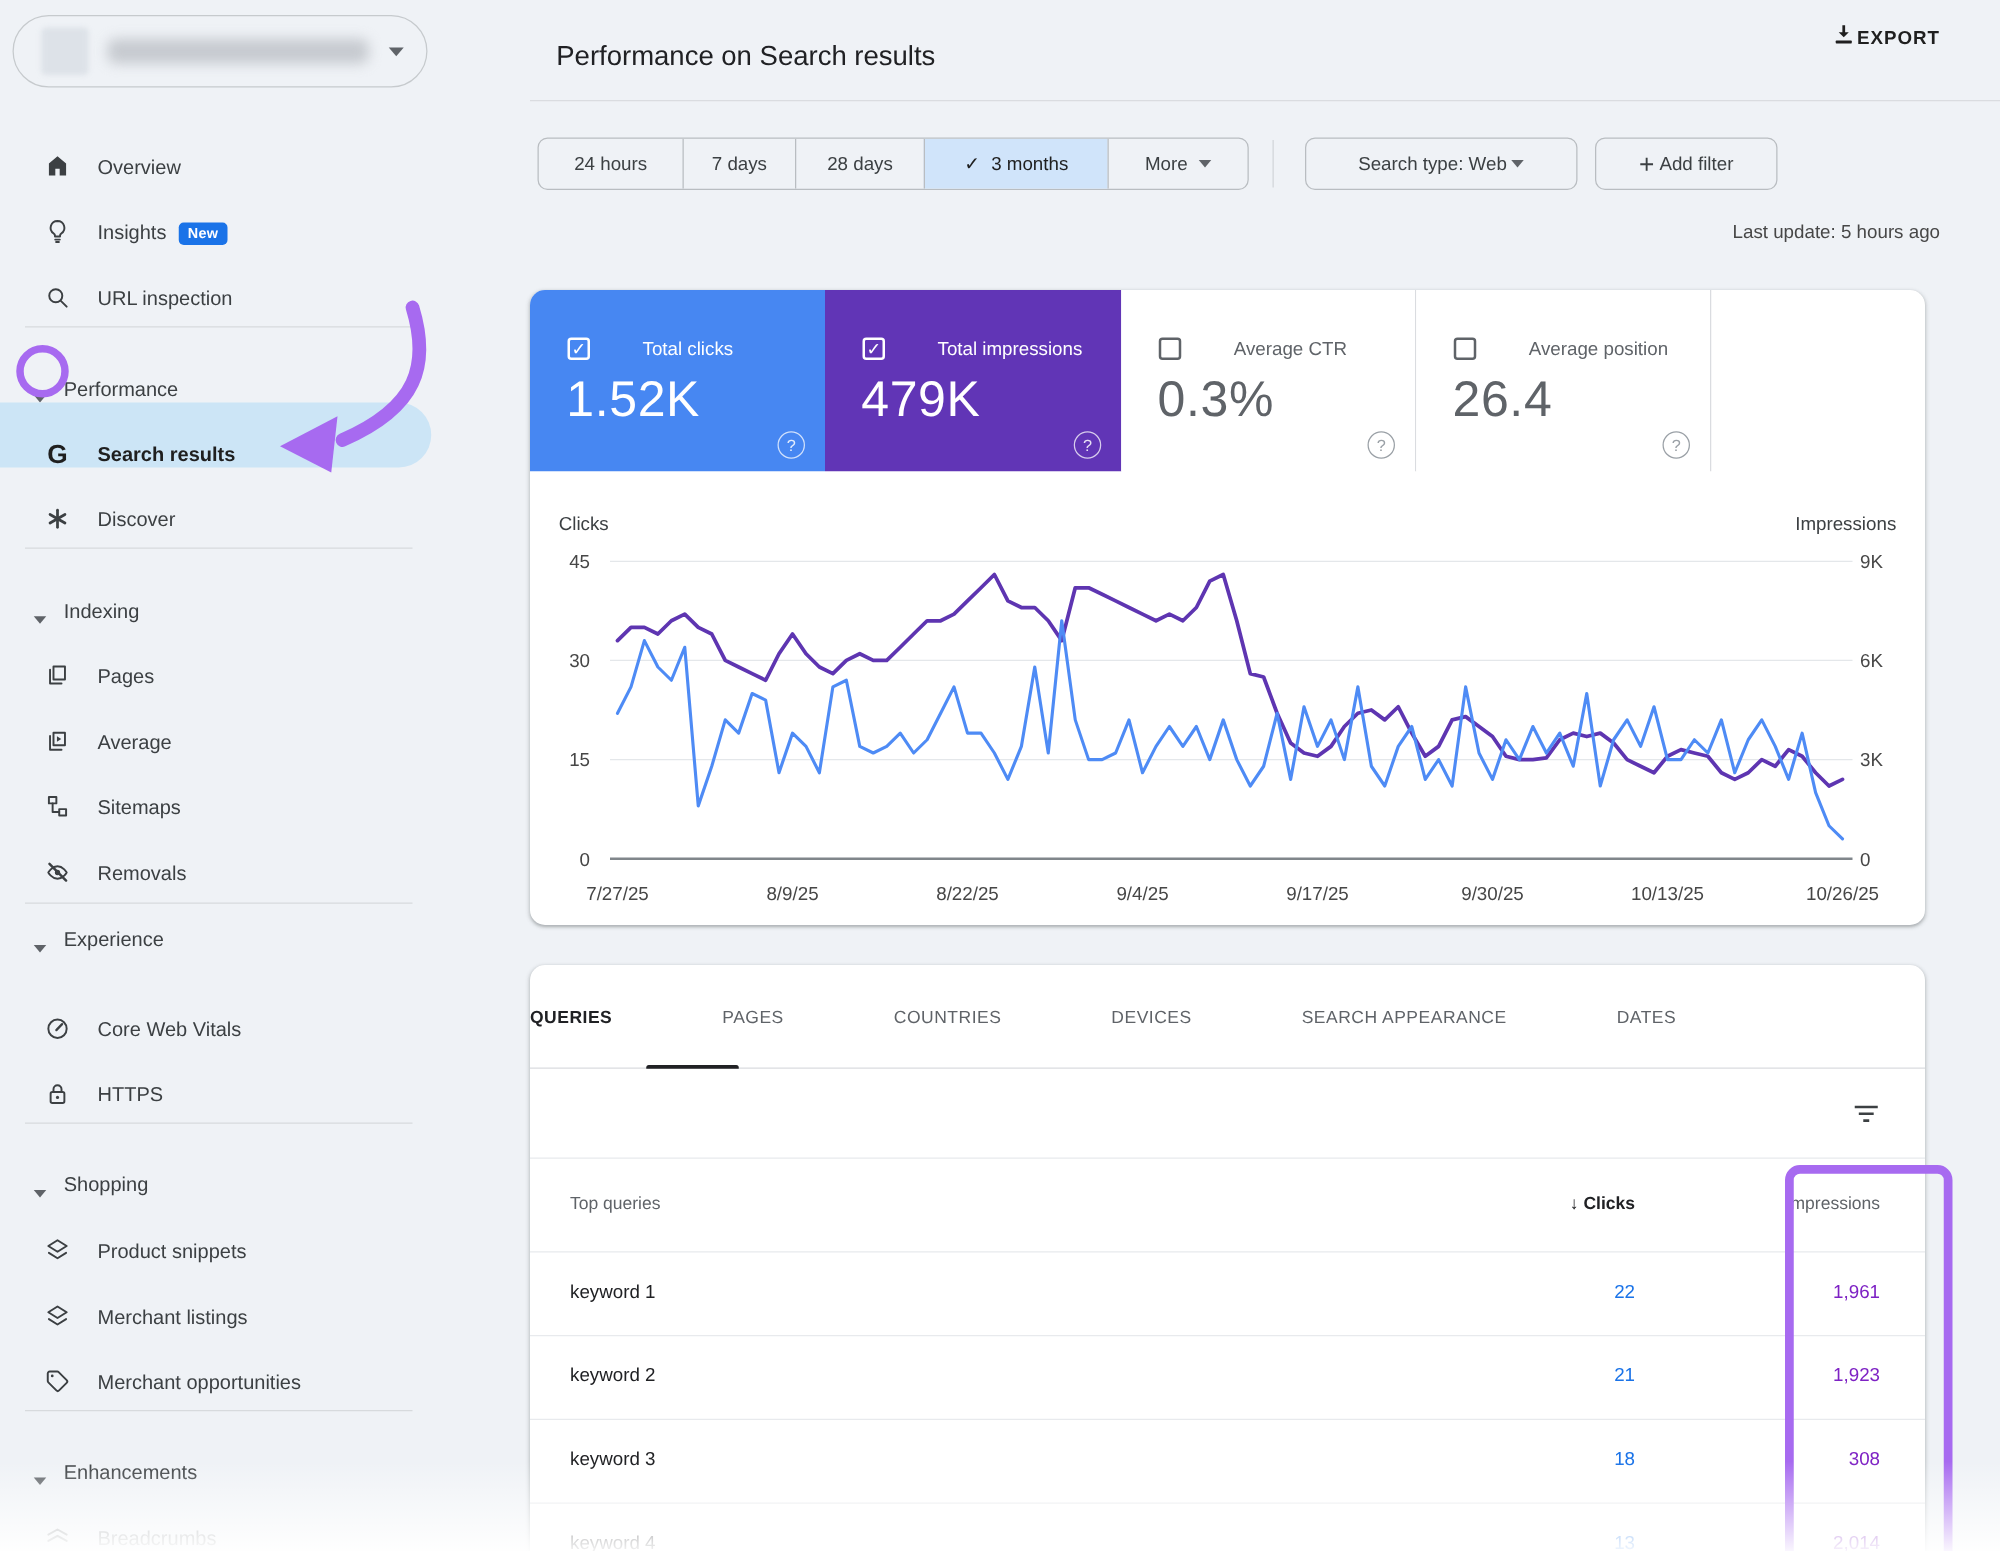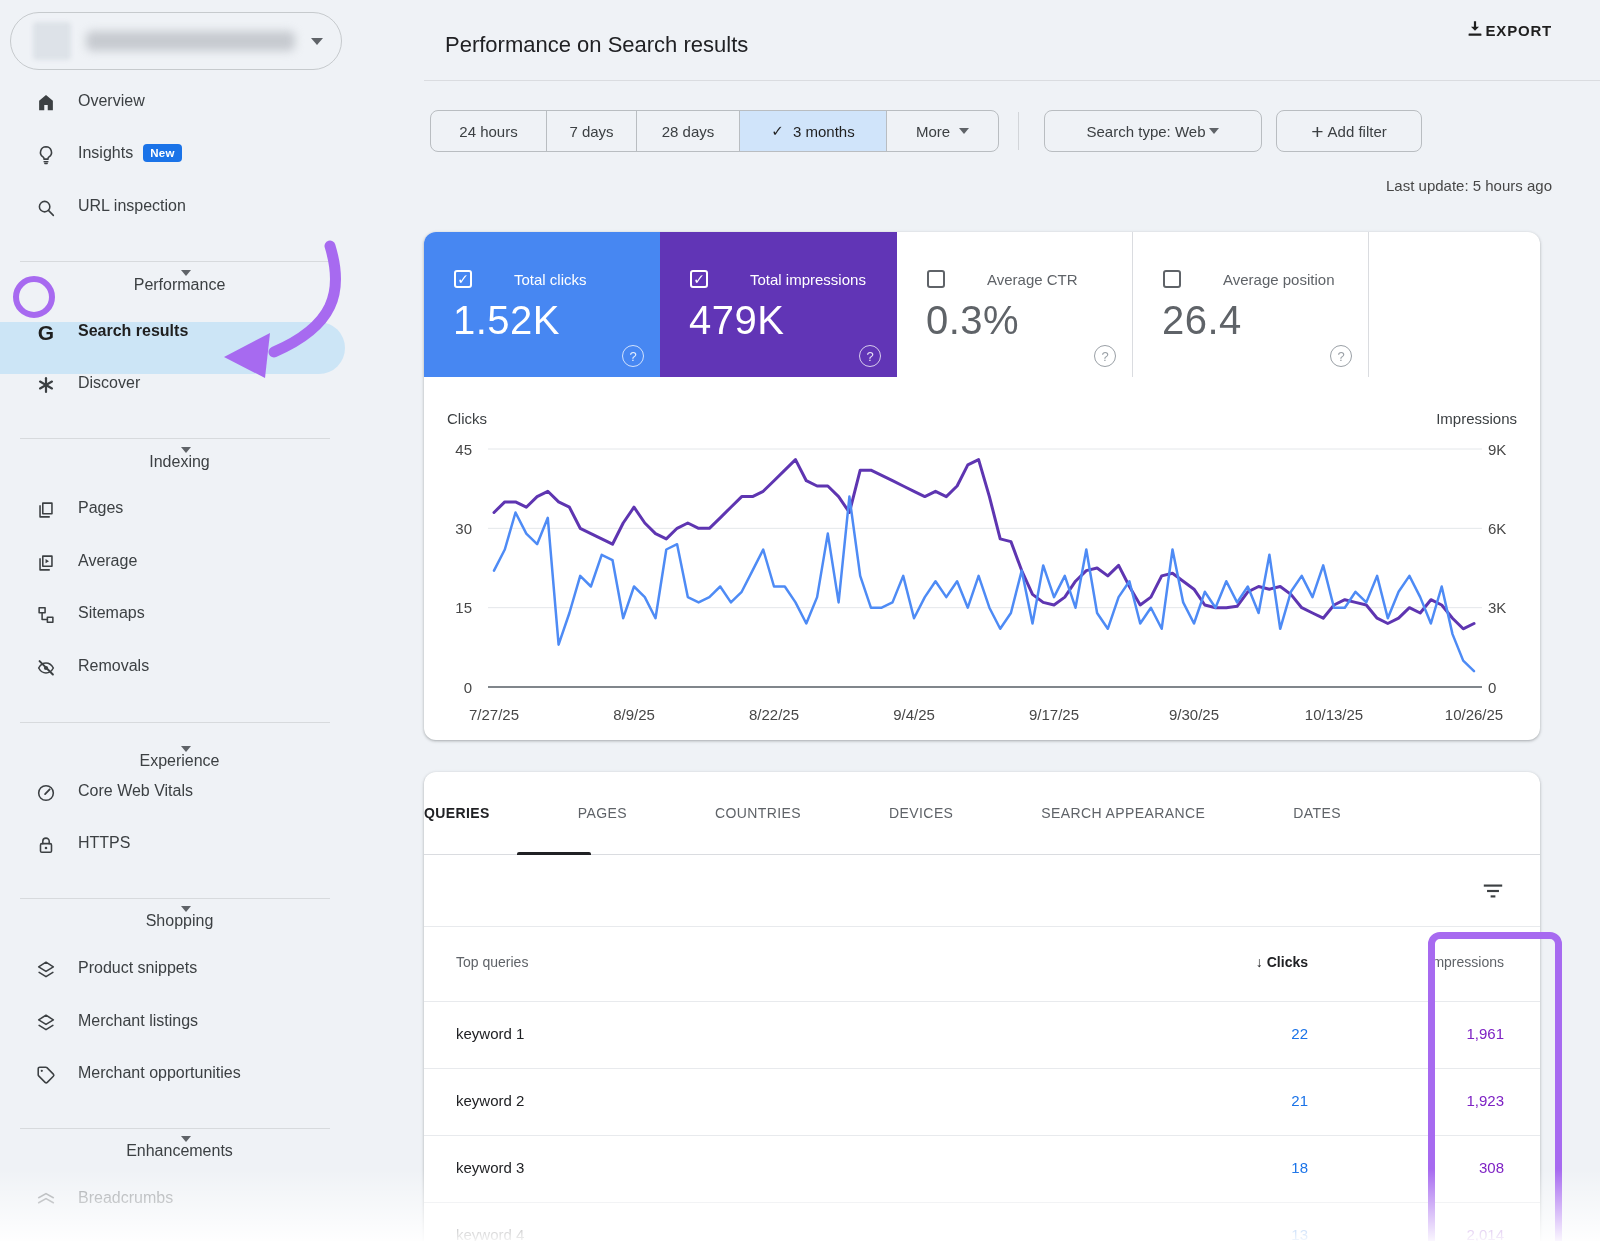--- a/index.html
+++ b/index.html
@@ -8,24 +8,24 @@
     font-family:"Liberation Sans","DejaVu Sans",sans-serif;color:#3c4043;}
 
   
   .sidebar{position:absolute;left:0;top:0;width:424px;height:1241px;}
   .prop-pill{position:absolute;left:10px;top:12px;width:332px;height:58px;border:1px solid #c6cacd;
     border-radius:29px;display:flex;align-items:center;padding:0 18px 0 22px;}
   .prop-thumb{width:38px;height:38px;border-radius:4px;background:#dde2e8;filter:blur(2px);}
   .prop-text{flex:1;height:20px;margin:0 16px 0 15px;border-radius:6px;background:#b9bdc3;filter:blur(5px);opacity:.75;}
   .caret{width:0;height:0;border-left:6px solid transparent;border-right:6px solid transparent;
     border-top:7px solid #5f6368;display:inline-block;}
-  .nav-item{position:absolute;left:0;width:345px;height:52px;display:flex;align-items:flex-start;cursor:pointer;}
+  .nav-item{position:absolute;left:0;width:345px;height:52px;display:flex;align-items:flex-end;cursor:pointer;}
   .nav-item .nicon{width:24px;margin-left:34px;display:flex;justify-content:center;align-items:center;}
   .nav-item .nlabel{margin-left:20px;font-size:16px;color:#3c4043;}
-  .nav-head{position:absolute;left:0;width:345px;height:52px;display:flex;align-items:center;flex-direction:column;}
+  .nav-head{position:absolute;left:0;width:345px;height:52px;display:flex;align-items:flex-end;}
   .nav-head .hcaret{margin-left:27px;width:0;height:0;border-left:5px solid transparent;
     border-right:5px solid transparent;border-top:6px solid #5f6368;}
   .nav-head .hlabel{margin-left:14px;font-size:16px;color:#3c4043;}
   .sel-pill{background:#cce5f6;border-radius:0 26px 26px 0;}
   .sel-pill .nlabel{font-weight:700;color:#1f1f1f;}
   .gicon{font-weight:700;font-size:21px;color:#1f1f1f;line-height:1;}
   .badge-new{margin-left:10px;background:#1a73e8;color:#fff;font-size:11.5px;font-weight:700;
     padding:3px 7px;border-radius:4px;letter-spacing:.3px;}
   .sdivider{position:absolute;left:20px;width:310px;height:1px;background:#d7dadd;}
   .faded-item{opacity:.45;}
@@ -219,21 +219,21 @@
             <path d="M4 12s3-5.5 8-5.5S20 12 20 12s-3 5.5-8 5.5S4 12 4 12Z"></path>
             <circle cx="12" cy="12" r="2.3" fill="#3c4043" stroke="none"></circle>
             <path d="M5 4.5 19.5 19" stroke-width="2.2"></path>
           </svg>
       </span>
       <span class="nlabel">Removals</span>
     </div>
 
     <div class="sdivider" style="top:722px"></div>
 
-    <div class="nav-head" style="top:746px">
+    <div class="nav-head" style="top:710px">
       <span class="hcaret"></span>
       <span class="hlabel">Experience</span>
     </div>
 
     <div class="nav-item" style="top:782px">
       <span class="nicon">
         <svg class="icon-svg" width="22" height="22" viewBox="0 0 24 24">
             <circle cx="12" cy="12" r="8"></circle>
             <path d="M11 13.2 16 8" stroke-width="2"></path>
           </svg>

